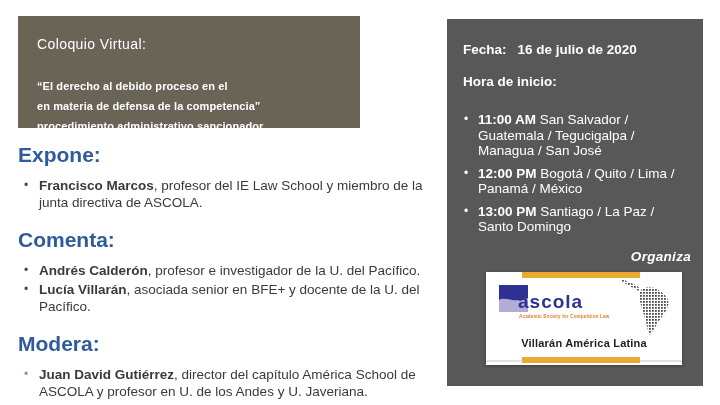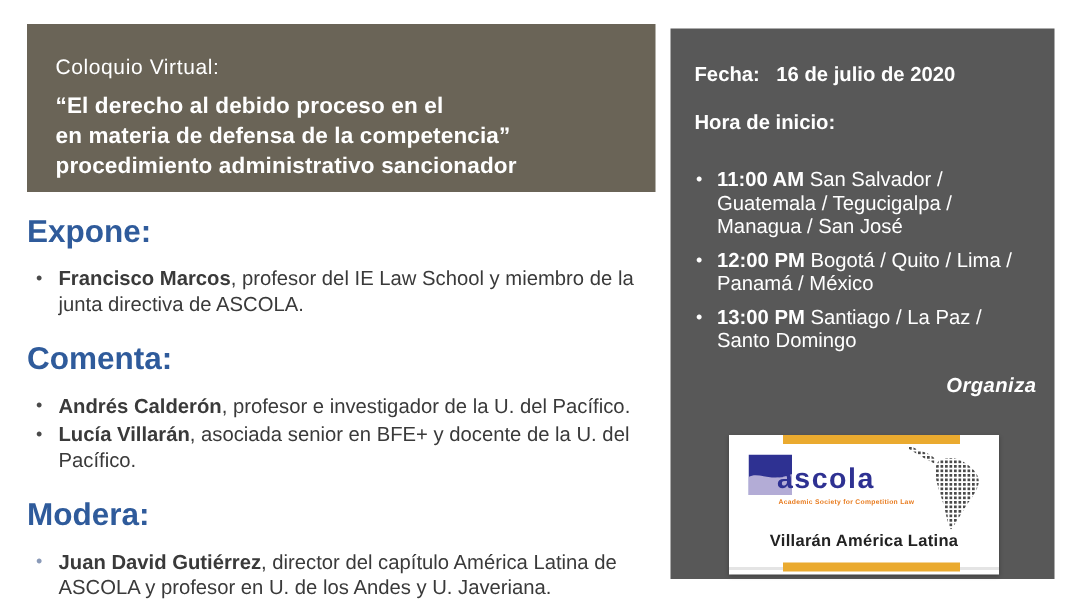--- a/index.html
+++ b/index.html
@@ -1,24 +1,24 @@
 <!DOCTYPE html>
 <html><head>
 <meta charset="utf-8">
 <style>
   * { margin:0; padding:0; box-sizing:border-box; }
   html,body { width:720px; height:405px; background:#ffffff; overflow:hidden;
               font-family:"Liberation Sans", sans-serif; }
   .canvas { position:relative; width:720px; height:405px; background:#ffffff; }
 
   
-  .header-box { position:absolute; left:18px; top:16px; width:419px; height:112px;
+  .header-box { position:absolute; left:18px; top:16px; width:342px; height:112px;
                 background:#6A6457; color:#ffffff; padding:20px 14px 0 19px; }
   .kicker { font-size:14px; font-weight:400; letter-spacing:0.4px; }
-  .title  { margin-top:9px; font-weight:700; font-size:15px; line-height:20px;
+  .title  { margin-top:24px; font-weight:700; font-size:11px; line-height:20px;
             letter-spacing:0.1px; }
 
   
   .left-content { position:absolute; left:18px; top:143px; width:424px; }
   .sec { color:#2F5B9B; font-size:21px; font-weight:700; margin:0 0 10px 0; }
   .sec-gap { margin-top:17px; }
   ul.people { list-style:none; margin:0 0 15px 0; padding:0; }
   ul.people li { position:relative; padding-left:21px; font-size:13.5px; color:#3A3A3A;
                  line-height:17px; margin-bottom:2px; }
   ul.people li::before { content:"•"; position:absolute; left:6px; top:0;
@@ -34,21 +34,21 @@
   .hora { font-size:13.5px; font-weight:700; margin-top:17px; }
   ul.times { list-style:none; margin:23px 0 0 0; padding:0; }
   ul.times li { position:relative; padding-left:15px; font-size:13.5px;
                 line-height:15.5px; margin-bottom:7px; }
   ul.times li::before { content:"•"; position:absolute; left:1px; top:0; font-size:12px; }
   ul.times .t { font-weight:700; }
   .organiza { text-align:right; font-weight:700; font-style:italic; font-size:13.5px;
               margin-top:14px; letter-spacing:0.3px; }
 
   
-  .logo-card { position:absolute; left:39px; top:271px; width:180px; height:93px;
+  .logo-card { position:absolute; left:39px; top:253px; width:196px; height:93px;
                background:#ffffff; box-shadow:0 1px 3px rgba(0,0,0,0.3); }
   .bar { position:absolute; left:36px; width:118px; height:6px; background:#EAAA2F; z-index:3; }
   .bar-top { top:0; }
   .bar-bottom { bottom:2px; }
   .footer-line { position:absolute; left:0; right:0; bottom:3px; height:2px;
                  background:#E4E4E4; z-index:2; }
   .ascola { position:absolute; left:13px; top:13px; width:108px; height:38px; }
   .ascola .sq { position:absolute; left:0; top:0; }
   .ascola .word { position:absolute; left:19px; top:7px; font-size:19px; line-height:19px;
                   font-weight:700; color:#2E3192; letter-spacing:1px; }
@@ -81,21 +81,21 @@
     </ul>
 
     <h2 class="sec sec-gap">Comenta:</h2>
     <ul class="people">
       <li><span class="pname">Andrés Calderón</span><span>, profesor e investigador de la U. del Pacífico.</span></li>
       <li><span class="pname">Lucía Villarán</span><span>, asociada senior en BFE+ y docente de la U. del Pacífico.</span></li>
     </ul>
 
     <h2 class="sec sec-gap">Modera:</h2>
     <ul class="people modera">
-      <li><span class="pname">Juan David Gutiérrez</span><span>, director del capítulo América Latina de ASCOLA y profesor en U. de los Andes y U. Javeriana.</span></li>
+      <li><span class="pname">Juan David Gutiérrez</span><span>, director del capítulo América School de ASCOLA y profesor en U. de los Andes y U. Javeriana.</span></li>
     </ul>
 
   </div>
 
   <div class="right-panel">
 
     <div class="fecha">
       <span>Fecha:</span><span class="val">16 de julio de 2020</span>
     </div>
 

